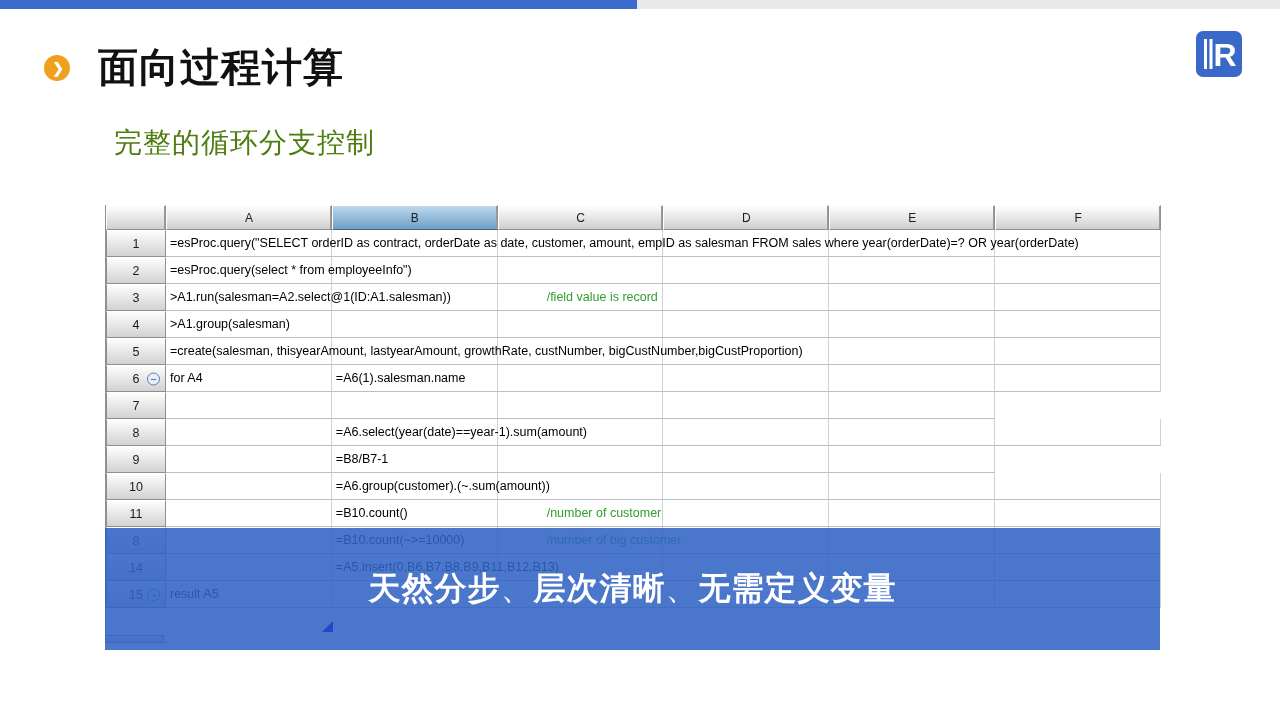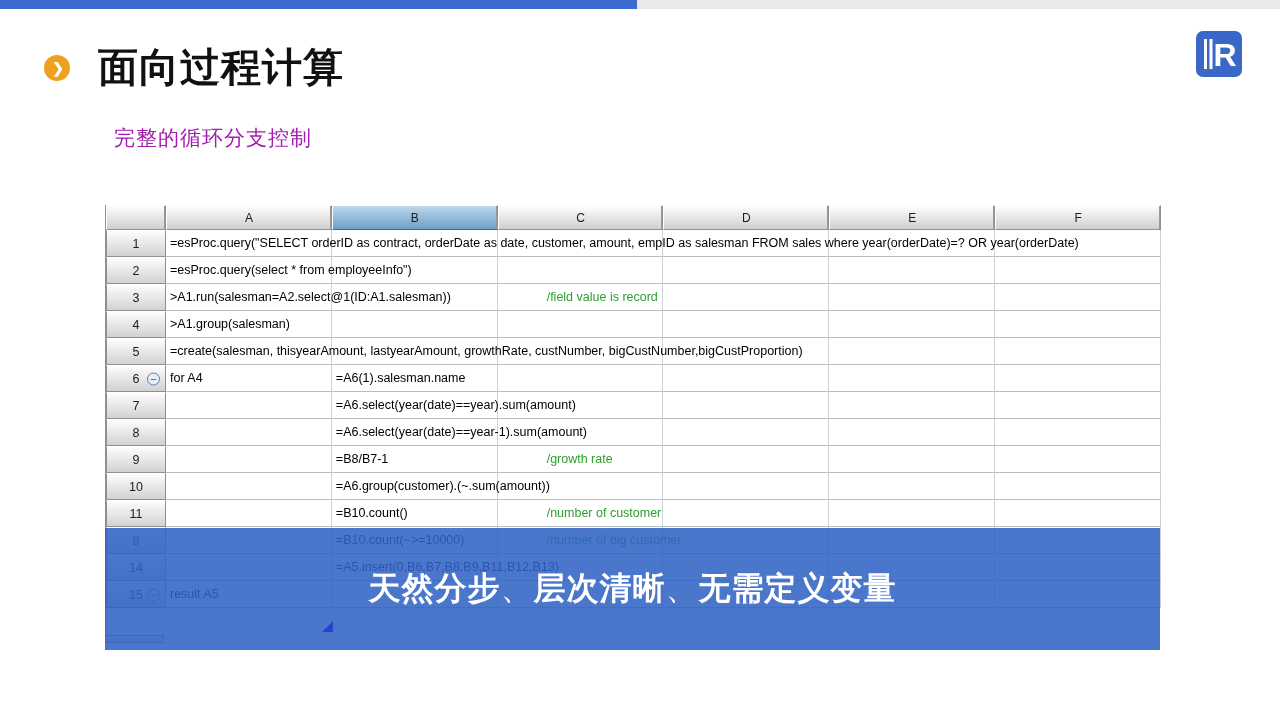--- a/index.html
+++ b/index.html
@@ -8,21 +8,21 @@
     background:#ffffff;font-family:"Liberation Sans",sans-serif;
   }
   
   .topbar-blue{position:absolute;left:0;top:0;width:637px;height:9px;background:#3a6bcd;}
   .topbar-gray{position:absolute;left:637px;top:0;width:643px;height:9px;background:#e9e9e9;}
   
   .title-row{position:absolute;left:44px;top:40px;display:flex;align-items:center;gap:28px;}
   .bullet{width:26px;height:26px;border-radius:50%;background:#efa11d;display:flex;align-items:center;justify-content:center;}
   .bullet span{color:#ffffff;font-size:14px;font-weight:bold;line-height:1;transform:translateX(1px);}
   .page-title{font-size:40px;font-weight:600;color:#111111;letter-spacing:1px;}
-  .subtitle{position:absolute;left:114px;top:124px;font-size:21px;font-weight:500;color:#a21caf;letter-spacing:1px;}
+  .subtitle{position:absolute;left:114px;top:124px;font-size:28px;font-weight:500;color:#4d7c0f;letter-spacing:1px;}
   
   .logo{position:absolute;left:1196px;top:31px;width:46px;height:46px;}
   
   .sheet{
     position:absolute;left:105px;top:205px;width:1055px;height:430px;
     background:#ffffff;overflow:hidden;border-left:1px solid #8f8f8f;
     font-size:12.5px;color:#000000;
   }
   .sheet-header-row{display:flex;height:25px;}
   .corner-cell,.colhead{
@@ -191,23 +191,20 @@
       <div class="cell"></div>
       <div class="cell"></div>
       <div class="cell"></div>
       <div class="cell"></div>
     </div>
     <div class="sheet-row">
       <div class="rowhead">
         <span>7</span>
       </div>
       <div class="cell"></div>
-      <div class="cell">
-        <span class="celltext">=A6.select(year(date)==year).sum(amount)</span>
-      </div>
       <div class="cell"></div>
       <div class="cell"></div>
       <div class="cell"></div>
       <div class="cell"></div>
     </div>
     <div class="sheet-row">
       <div class="rowhead">
         <span>8</span>
       </div>
       <div class="cell"></div>
@@ -219,23 +216,20 @@
       <div class="cell"></div>
       <div class="cell"></div>
     </div>
     <div class="sheet-row">
       <div class="rowhead">
         <span>9</span>
       </div>
       <div class="cell"></div>
       <div class="cell">
         <span class="celltext">=B8/B7-1</span>
-      </div>
-      <div class="cell">
-        <span class="celltext comment">/growth rate</span>
       </div>
       <div class="cell"></div>
       <div class="cell"></div>
       <div class="cell"></div>
     </div>
     <div class="sheet-row">
       <div class="rowhead">
         <span>10</span>
       </div>
       <div class="cell"></div>

